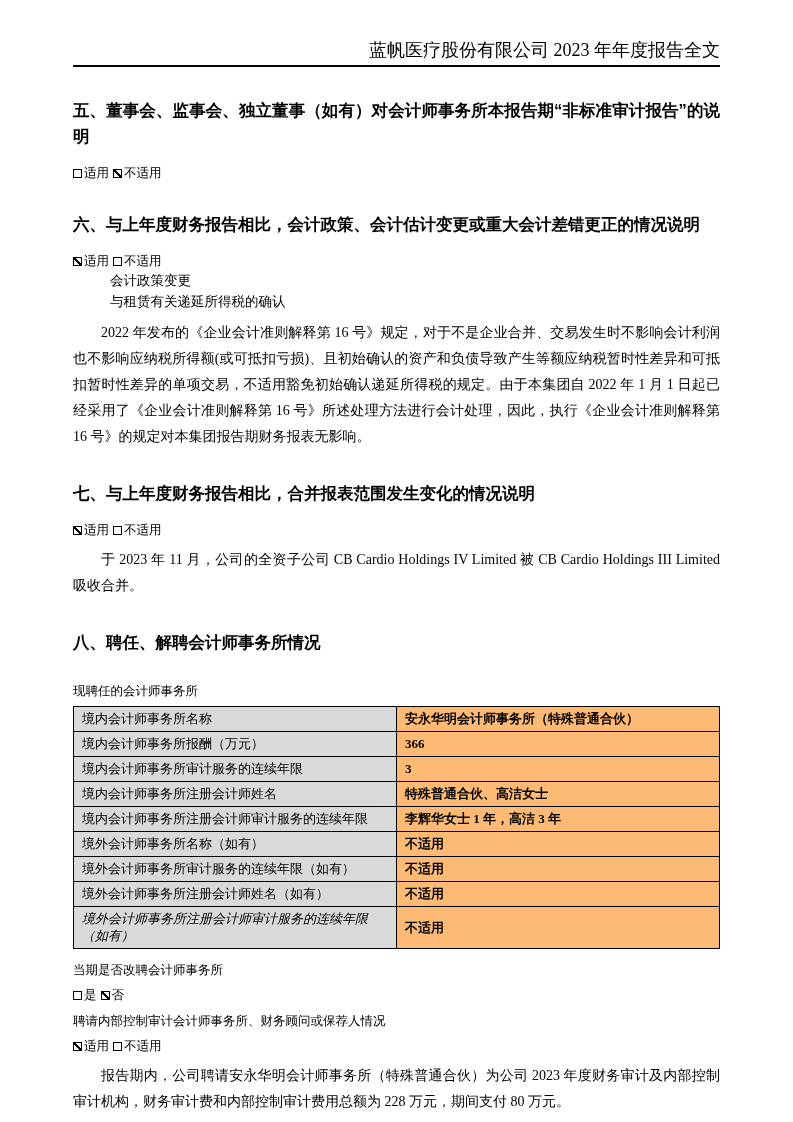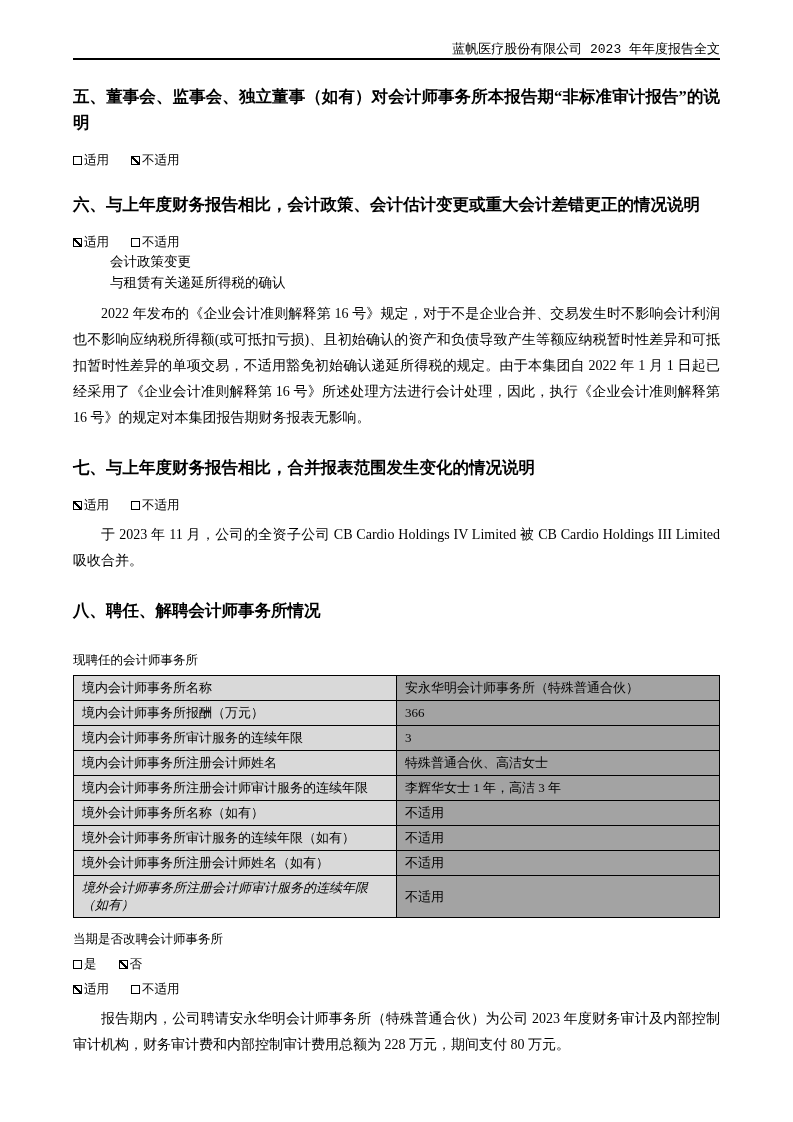--- a/index.html
+++ b/index.html
@@ -9,40 +9,40 @@
     background: #ffffff;
     margin: 0 auto;
     padding: 42px 73px 40px 73px;
     font-family: "Liberation Serif", "DejaVu Serif", serif;
     color: #000;
     overflow: hidden;
     position: relative;
   }
   .doc-header {
     text-align: right;
-    font-size: 13px;
+    font-size: 18px;
     line-height: 16px;
+    padding-bottom: 7px;
     border-bottom: 2px solid #000;
-    font-family: Liberation Mono, monospace;
   }
   h2.sec-title {
-    font-family: Liberation Serif, serif;
+    font-family: Liberation Sans, sans-serif;
     font-weight: bold;
     font-size: 16.5px;
     line-height: 26px;
-    margin-top: 24px;
+    margin-top: 30px;
     text-align: justify;
   }
   .cb-row {
     margin-top: 17px;
     font-size: 12.5px;
     line-height: 15px;
     display: flex;
     align-items: center;
-    gap: 22px;
+    gap: 4px;
   }
   .cb-opt { display: inline-flex; align-items: center; gap: 2px; }
   .cb {
     display: inline-block;
     width: 9px; height: 9px;
     border: 1px solid #000;
     background: #fff;
     flex: 0 0 auto;
   }
   .cb.checked {
@@ -73,21 +73,21 @@
     font-size: 13px;
   }
   table.firm-table td {
     border: 1px solid #000;
     padding: 3px 8px 4px 8px;
     line-height: 17px;
     vertical-align: middle;
   }
   table.firm-table { border: 1.5px solid #000; }
   td.lbl { width: 50%; background: #D9D9D9; }
-  td.val { width: 50%; background: #a3a3a3; }
+  td.val { width: 50%; background: #fdba74; font-weight: bold; }
 </style>
 </head>
 <body>
 
 <div class="page">
 
   <div class="doc-header">
     <span>蓝帆医疗股份有限公司 2023 年年度报告全文</span>
   </div>
 
@@ -181,20 +181,21 @@
     <span class="cb-opt">
       <span class="cb"></span>
       <span>是</span>
     </span>
     <span class="cb-opt">
       <span class="cb checked"></span>
       <span>否</span>
     </span>
   </div>
 
+  <div class="small-line" style="margin-top:10px;">聘请内部控制审计会计师事务所、财务顾问或保荐人情况</div>
 
   <div class="cb-row" style="margin-top:10px;">
     <span class="cb-opt">
       <span class="cb checked"></span>
       <span>适用</span>
     </span>
     <span class="cb-opt">
       <span class="cb"></span>
       <span>不适用</span>
     </span>

